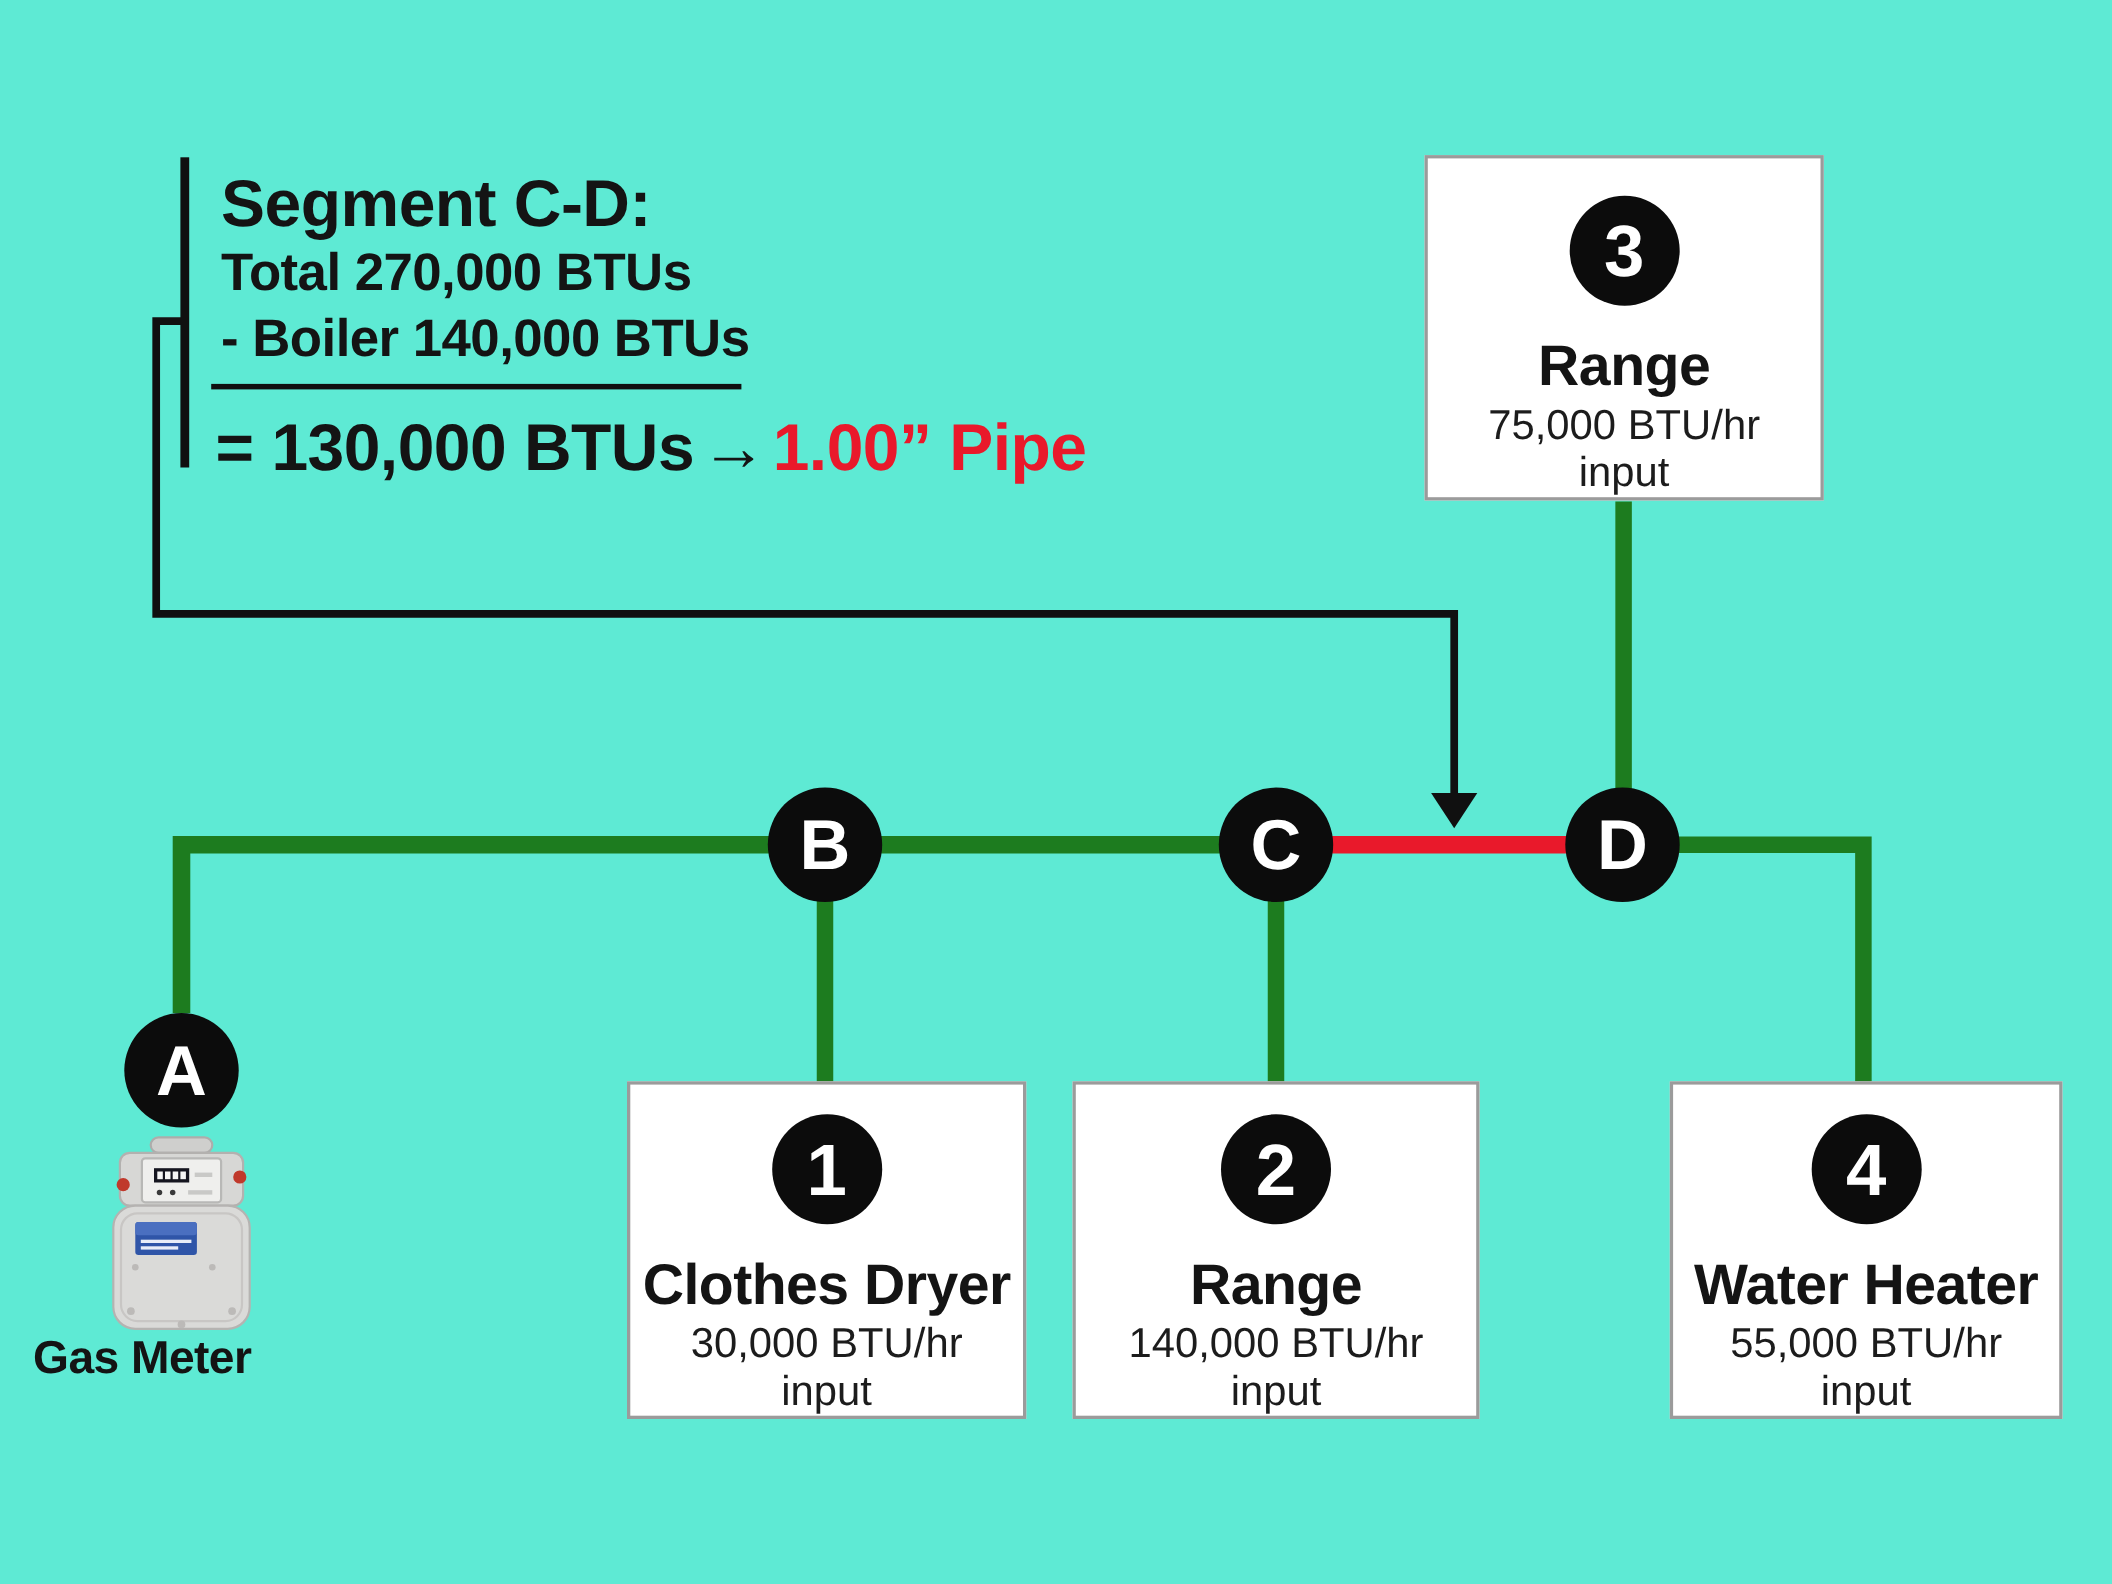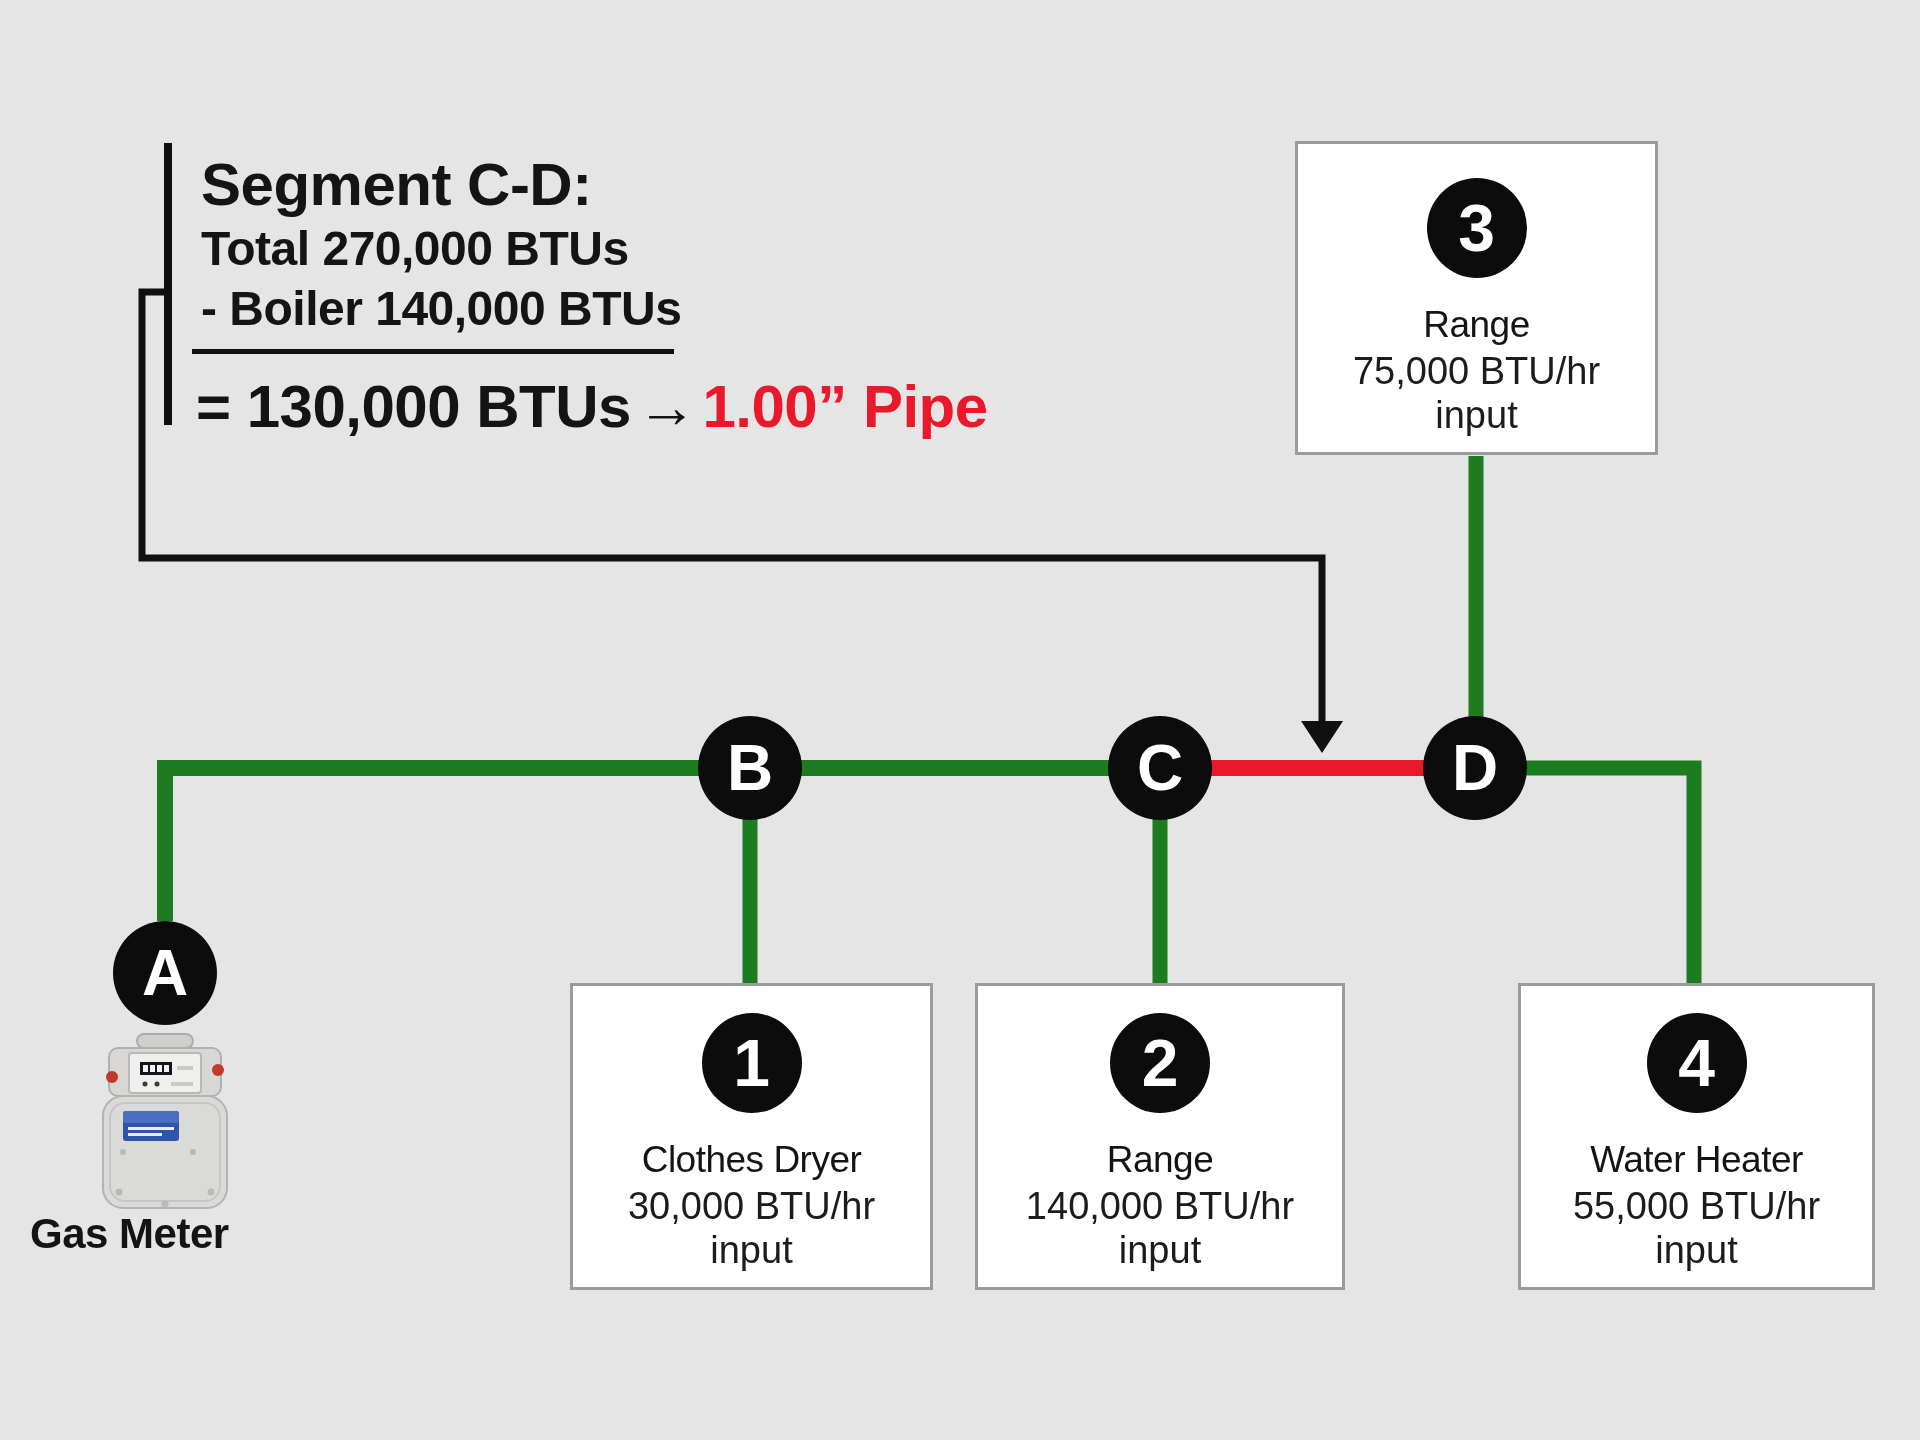--- a/index.html
+++ b/index.html
@@ -1,17 +1,17 @@
 <!DOCTYPE html>
 <html style="--pipe-green: #1d7c1f; --pipe-red: #e9192b; --line-black: #101010; --box-border: #9b9b9b; --node-fill: #0c0c0c; --text-dark: #141414;"><head>
 <meta charset="utf-8">
 <style>
   html,body{margin:0;padding:0;background:#ffffff;}
   .stage{
-    position:relative;width:1920px;height:1440px;background:#e5e5e5;overflow:hidden;
+    position:relative;width:1920px;height:1440px;background:#5eead4;overflow:hidden;
     font-family:"Liberation Sans","DejaVu Sans",sans-serif;color:var(--text-dark,#141414);
   }
   .abs{position:absolute;}
   svg.pipes{position:absolute;left:0;top:0;width:1920px;height:1440px;}
   .pipe-green{stroke:var(--pipe-green,#1d7c1f);fill:none;}
   .pipe-red{stroke:var(--pipe-red,#e9192b);fill:none;}
   .arrow-line{stroke:var(--line-black,#101010);fill:none;}
   .arrow-head{fill:var(--line-black,#101010);stroke:none;}
   .callout-bar{fill:var(--line-black,#101010);}
 
@@ -35,21 +35,21 @@
   .appliance{
     background:#fff;border:3px solid var(--box-border,#9b9b9b);
     display:flex;flex-direction:column;align-items:center;text-align:center;
     box-sizing:border-box;padding-top:27px;
   }
   .num-badge{
     width:100px;height:100px;border-radius:50%;background:var(--node-fill,#0c0c0c);
     display:flex;align-items:center;justify-content:center;
     color:#fff;font-size:66px;font-weight:800;line-height:1;flex:0 0 auto;
   }
-  .app-name{margin-top:28px;font-size:37px;font-weight:400;line-height:1.05;letter-spacing:-0.5px;}
+  .app-name{margin-top:28px;font-size:52px;font-weight:700;line-height:1.05;letter-spacing:-0.5px;}
   .app-rating{margin-top:7px;font-size:38px;font-weight:400;color:#1c1c1c;line-height:1.05;}
   .app-input{margin-top:4px;font-size:38px;font-weight:400;color:#1c1c1c;line-height:1.05;}
 
   .meter-label{left:30px;top:1210px;width:272px;font-size:42px;font-weight:800;letter-spacing:-0.5px;}
 </style>
 </head>
 <body>
 
 <div class="stage">
 

